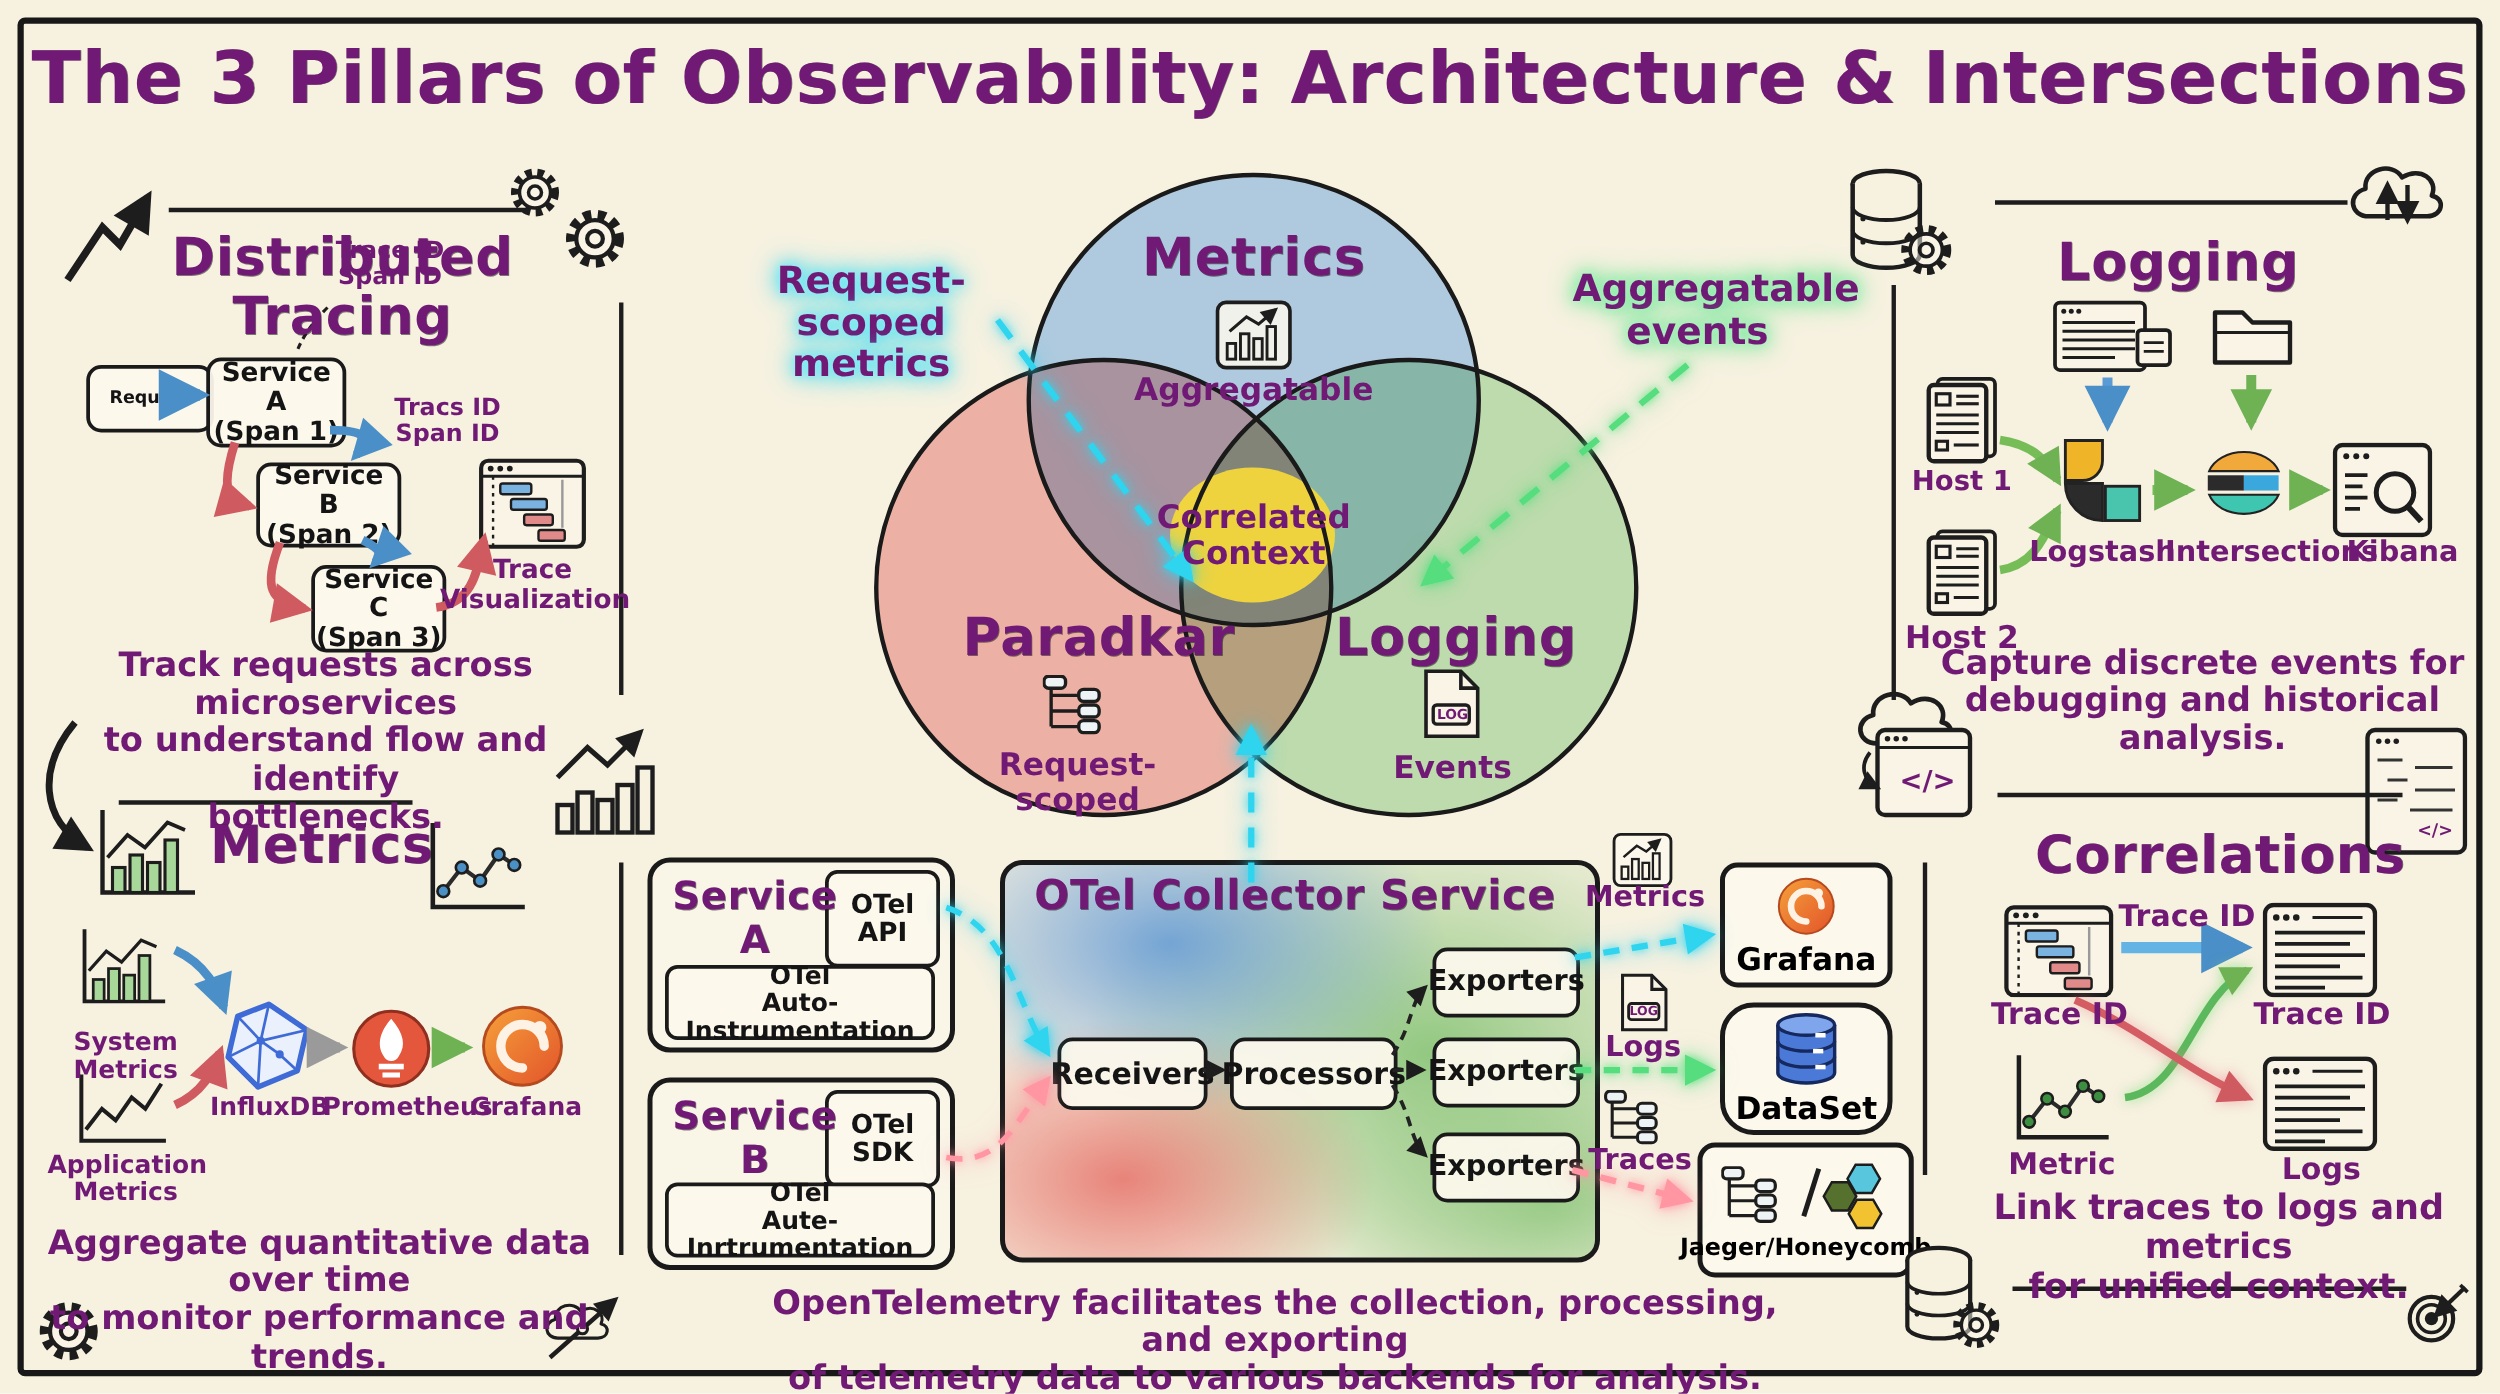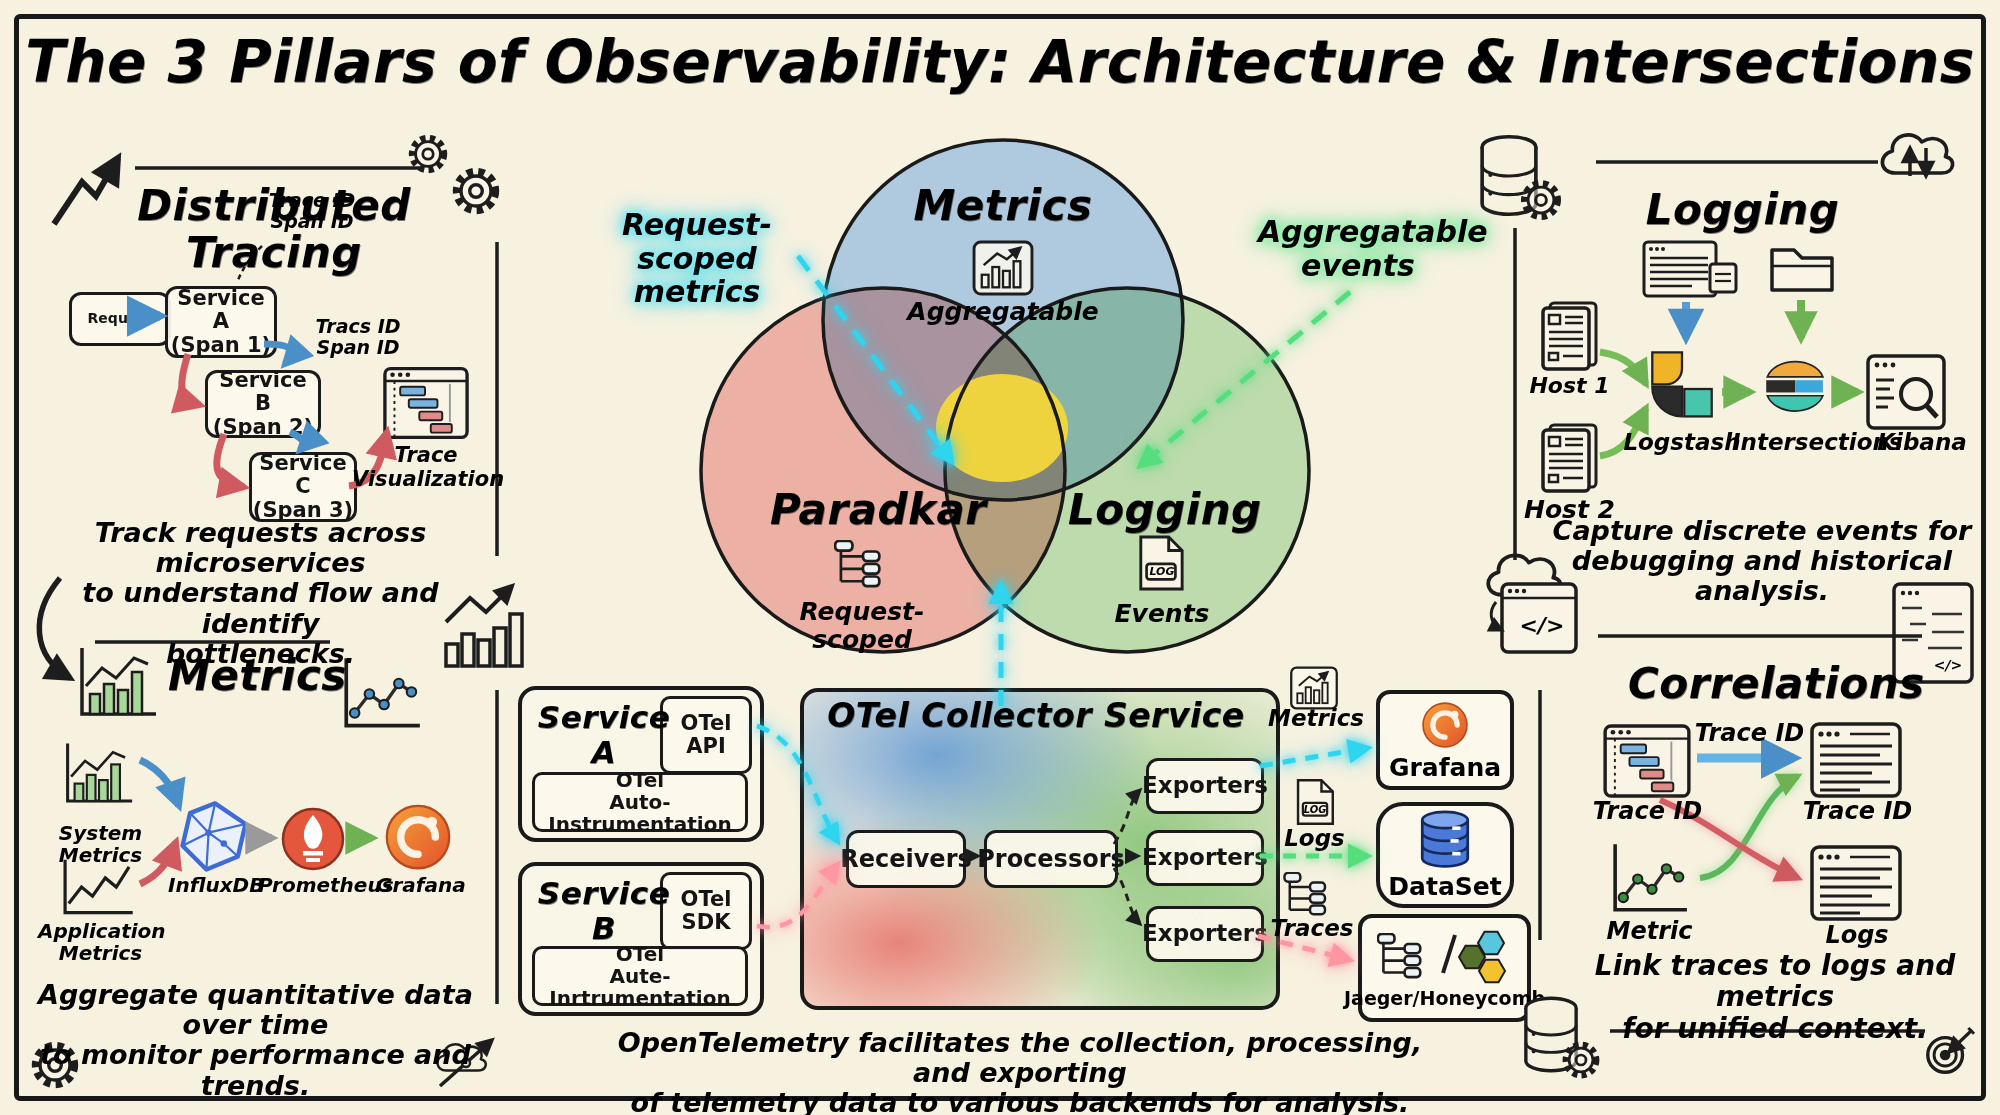--- a/index.html
+++ b/index.html
@@ -1,21 +1,21 @@
 <!DOCTYPE html>
 <html><head>
 <meta charset="utf-8">
 <style>
   html,body{margin:0;padding:0;}
   body{width:2000px;height:1115px;overflow:hidden;
        font-family:"DejaVu Sans","Liberation Sans",sans-serif;}
   #canvas{position:relative;width:2000px;height:1115px;background:#f7f1e0;}
   #frame{position:absolute;inset:14px;border:5px solid #181818;border-radius:6px;z-index:0;}
-  .lbl{position:absolute;font-weight:700;color:#000000;text-align:center;
-       white-space:pre-line;line-height:1.12;z-index:4;font-style:italic;}
+  .lbl{position:absolute;font-weight:700;color:#701a75;text-align:center;
+       white-space:pre-line;line-height:1.12;z-index:4;}
   .head{font-weight:800;letter-spacing:.5px;text-shadow:.6px .6px 0 rgba(20,20,20,.55);}
   .nbox{position:absolute;border:3.5px solid #1a1a1a;border-radius:12px;
         background:rgba(252,248,236,.94);display:flex;align-items:center;justify-content:center;
         text-align:center;font-weight:700;color:#141414;white-space:pre-line;line-height:1.1;z-index:2;}
   .bigbox{position:absolute;border:4px solid #1a1a1a;border-radius:18px;
           background:rgba(252,248,236,.55);z-index:2;}
   .backend{position:absolute;border:4px solid #1a1a1a;border-radius:14px;
            background:rgba(252,248,236,.95);display:flex;flex-direction:column;
            align-items:center;justify-content:center;gap:2px;font-weight:800;z-index:2;}
   .icon{position:absolute;z-index:2;}
@@ -306,20 +306,22 @@
 <svg class="icon" style="left:834px;top:540px" width="58" height="48">
       <use href="#sym-tree"></use>
     </svg>
 <div class="lbl" style="left:762px;top:598px;width:200px;font-size:25px;">Request-scoped</div>
 <div class="lbl head" style="left:1068px;top:486px;width:190px;font-size:42px;">Logging</div>
 <svg class="icon" style="left:1136px;top:534px" width="50" height="58">
       <use href="#sym-logdoc"></use>
     </svg>
 <span class="lbl" style="left:1146px;top:566px;width:32px;font-size:11px;font-weight:800;">LOG</span>
 <div class="lbl" style="left:1072px;top:600px;width:180px;font-size:25px;">Events</div>
+<div class="lbl" style="left:922px;top:400px;width:162px;font-size:26px;font-weight:800;">Correlated
+Context</div>
 <div class="lbl glow-cyan-text" style="left:572px;top:208px;width:250px;font-size:30px;font-weight:800;">Request-scoped
 metrics</div>
 <div class="lbl glow-green-text" style="left:1258px;top:215px;width:200px;font-size:30px;font-weight:800;">Aggregatable
 events</div>
 
 <div id="collector-bg"></div>
 <div class="lbl head" style="left:810px;top:698px;width:452px;font-size:33px;">OTel Collector Service</div>
 
 <div class="bigbox" style="left:518px;top:686px;width:238px;height:148px;"></div>
 <div class="lbl head" style="left:534px;top:700px;width:140px;font-size:31px;">Service A</div>

